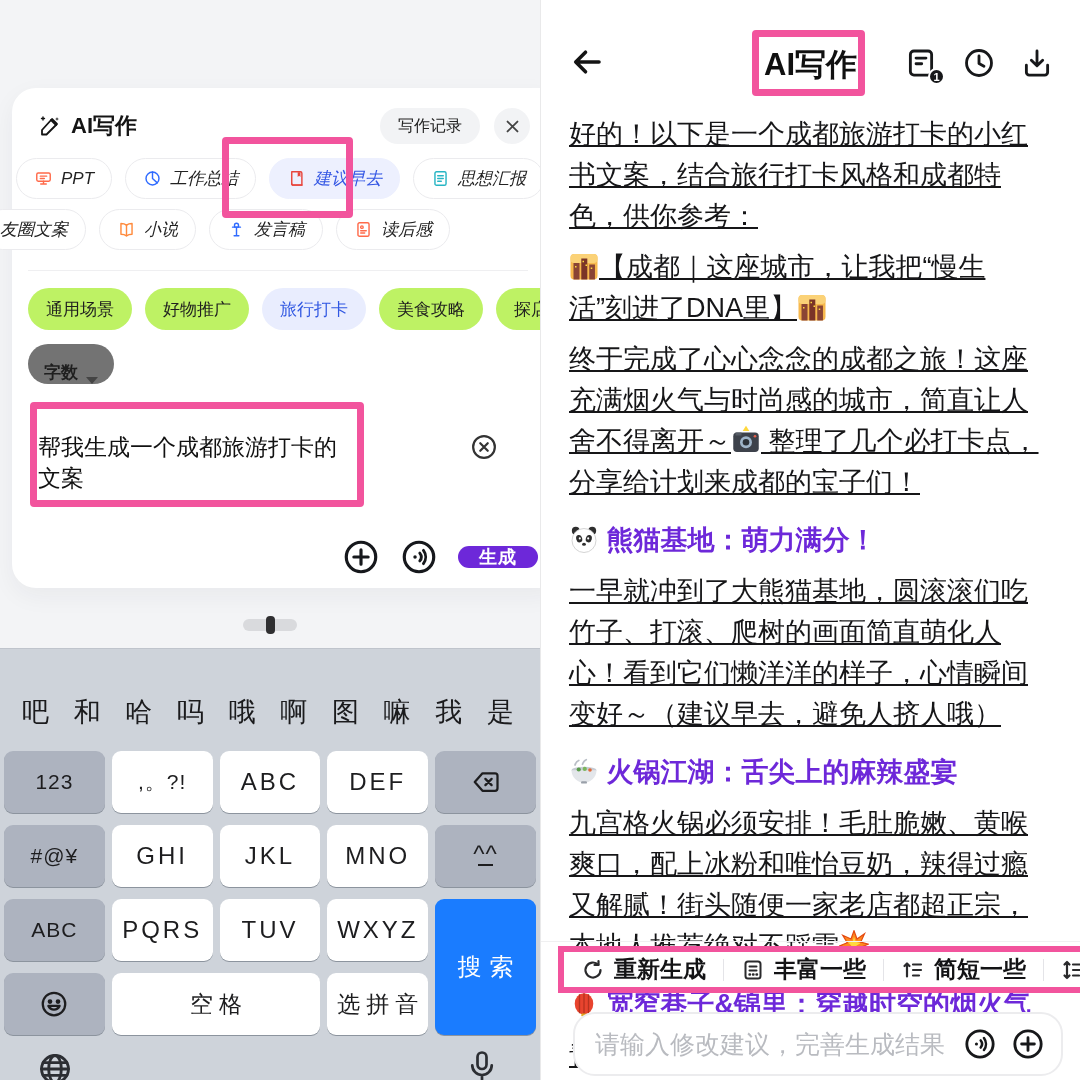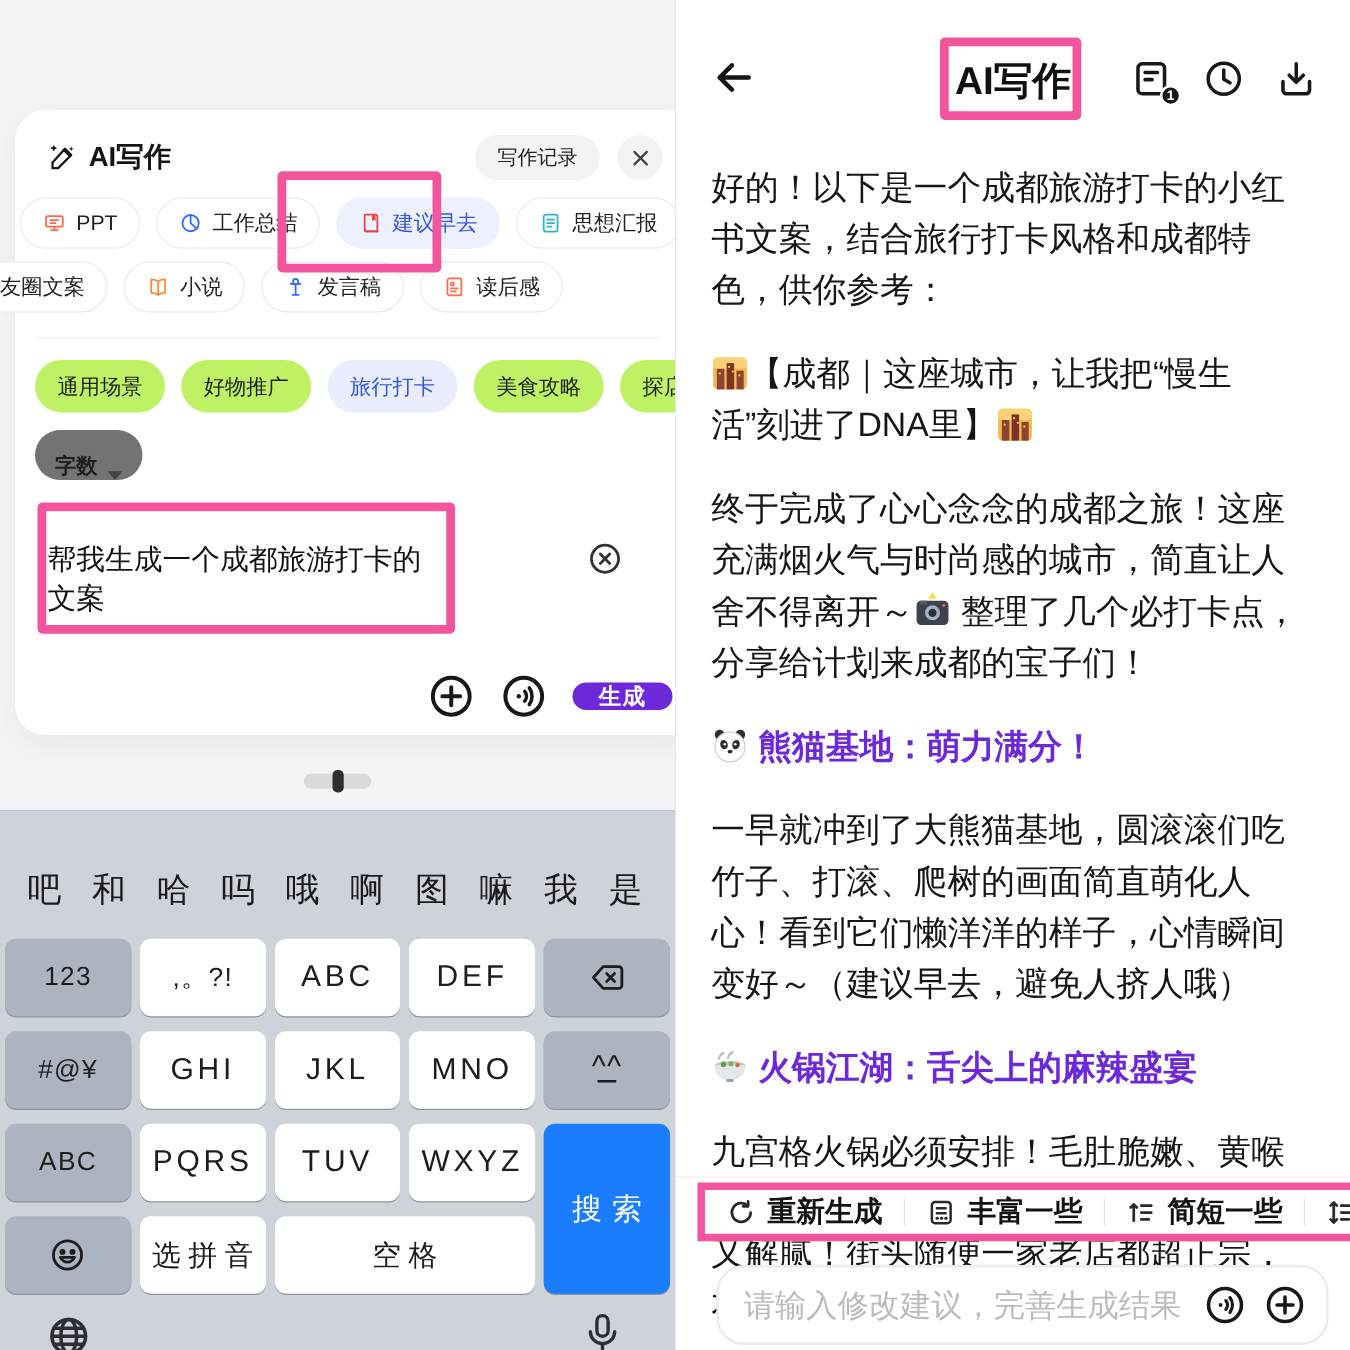--- a/index.html
+++ b/index.html
@@ -9,21 +9,21 @@
 
   
   .left-pane { position:absolute; left:0; top:0; width:540px; height:1080px; background:#f3f4f6; overflow:hidden; }
   .card { position:absolute; left:12px; top:88px; width:552px; height:500px; background:#fff; border-radius:24px; box-shadow:0 8px 24px rgba(30,40,60,.05); }
   .card-header { position:absolute; top:20px; left:26px; right:34px; height:36px; display:flex; align-items:center; }
   .card-title { display:flex; align-items:center; gap:9px; font-size:22px; font-weight:700; color:#141414; }
   .spacer { flex:1; }
   .history-btn { height:36px; padding:0 18px; background:#f2f3f5; border-radius:18px; font-size:16px; color:#222; display:flex; align-items:center; margin-right:14px; }
   .close-btn { width:36px; height:36px; border-radius:50%; background:#f2f3f5; display:flex; align-items:center; justify-content:center; color:#555; }
 
-  .chips-row { position:absolute; display:flex; gap:13px; white-space:nowrap; }
+  .chips-row { position:absolute; display:flex; gap:13px; white-space:nowrap;font-style:italic; }
   .chips-row1 { top:70px; left:4px; }
   .chips-row2 { top:121px; left:-30px; }
   .chip { height:41px; display:flex; align-items:center; gap:8px; padding:0 17px; border:1px solid #ebebee; background:#fff; border-radius:21px; font-size:17px; font-weight:500; color:#222; }
   .chip.selected { background:#edf0fe; border-color:#edf0fe; color:#3356e4; }
   .chip .cicon { width:19px; height:19px; }
 
   .divider { position:absolute; top:182px; left:16px; width:500px; height:1px; background:#efeff1; }
 
   .tags-row { position:absolute; top:200px; left:16px; display:flex; gap:13px; white-space:nowrap; }
   .tag { height:42px; padding:0 18px; background:#bef264; border-radius:21px; font-size:17px; color:#1f1f1f; display:flex; align-items:center; }
@@ -60,21 +60,21 @@
   
   .right-pane { position:absolute; left:540px; top:0; width:540px; height:1080px; background:#fff; border-left:1px solid #e9e9ea; overflow:hidden; }
   .r-header { position:relative; height:100px; }
   .back-btn { position:absolute; left:28px; top:44px; width:36px; height:36px; color:#141414; }
   .page-title { position:absolute; left:50%; transform:translateX(-50%); top:44px; font-size:31px; font-weight:700; color:#101010; white-space:nowrap; }
   .r-icons { position:absolute; right:26px; top:46px; display:flex; gap:24px; align-items:center; color:#17181a; }
   .r-icon { width:34px; height:34px; position:relative; }
   .doc-badge { position:absolute; right:-7px; bottom:-5px; width:17px; height:17px; background:#17181a; border-radius:50%; color:#fff; font-size:11px; font-weight:700; display:flex; align-items:center; justify-content:center; border:2px solid #fff; }
 
   .r-content { padding:4px 34px 0 28px; font-size:27px; line-height:41px; color:#161618; }
-  .r-content p { margin:26px 0; }
+  .r-content p { margin:10px 0;text-decoration:underline; }
   .r-content h3 { margin:17px 0 8px; font-size:27px; font-weight:700; color:#6d28d9; }
   .emj { display:inline-block; width:30px; height:30px; vertical-align:-5px; }
 
   .r-toolbar-line { position:absolute; left:0; top:941px; width:540px; height:1px; background:#f0f0f1; }
   .r-toolbar { position:absolute; left:17px; top:946px; width:540px; height:47px; border:6px solid #f2549d; background:#fff; display:flex; align-items:center; padding:0 8px; overflow:hidden; white-space:nowrap; }
   .tb-item { display:flex; align-items:center; gap:9px; font-size:23px; font-weight:600; color:#131315; padding:0 9px; }
   .tb-item .ticon { width:24px; height:24px; color:#2a2a2c; }
   .tb-div { width:1px; height:22px; background:#e4e4e8; margin:0 8px; flex:none; }
 
   .r-input { position:absolute; left:32px; top:1012px; width:490px; height:64px; border:2px solid #ececee; border-radius:22px; background:#fff; display:flex; align-items:center; padding:0 16px 0 20px; }
@@ -279,22 +279,22 @@
         <div class="key dark">
           <span style="width: 30px; height: 30px; color: rgb(29, 29, 31);">
             <svg viewBox="0 0 24 24" width="100%" height="100%" fill="none" stroke="currentColor" stroke-width="1.8" stroke-linecap="round" stroke-linejoin="round">
               <circle cx="12" cy="12" r="9"></circle>
               <circle cx="8.8" cy="10" r="1" fill="currentColor"></circle>
               <circle cx="15.2" cy="10" r="1" fill="currentColor"></circle>
               <path d="M7.5 13.5c1 2 2.6 3 4.5 3s3.5-1 4.5-3z"></path>
             </svg>
           </span>
         </div>
+        <div class="key cn" style="grid-column: span 2;">空格</div>
         <div class="key cn">选拼音</div>
-        <div class="key cn" style="grid-column: span 2;">空格</div>
       </div>
   </div>
   <div class="kb-bottom">
     <span class="globe-icon cicon" style="width:38px;height:38px">
         <svg viewBox="0 0 24 24" width="100%" height="100%" fill="none" stroke="currentColor" stroke-width="1.8" stroke-linecap="round" stroke-linejoin="round">
           <circle cx="12" cy="12" r="8.5"></circle>
           <ellipse cx="12" cy="12" rx="4" ry="8.5"></ellipse>
           <path d="M3.5 12h17M4.5 8h15M4.5 16h15"></path>
         </svg>
       </span>

